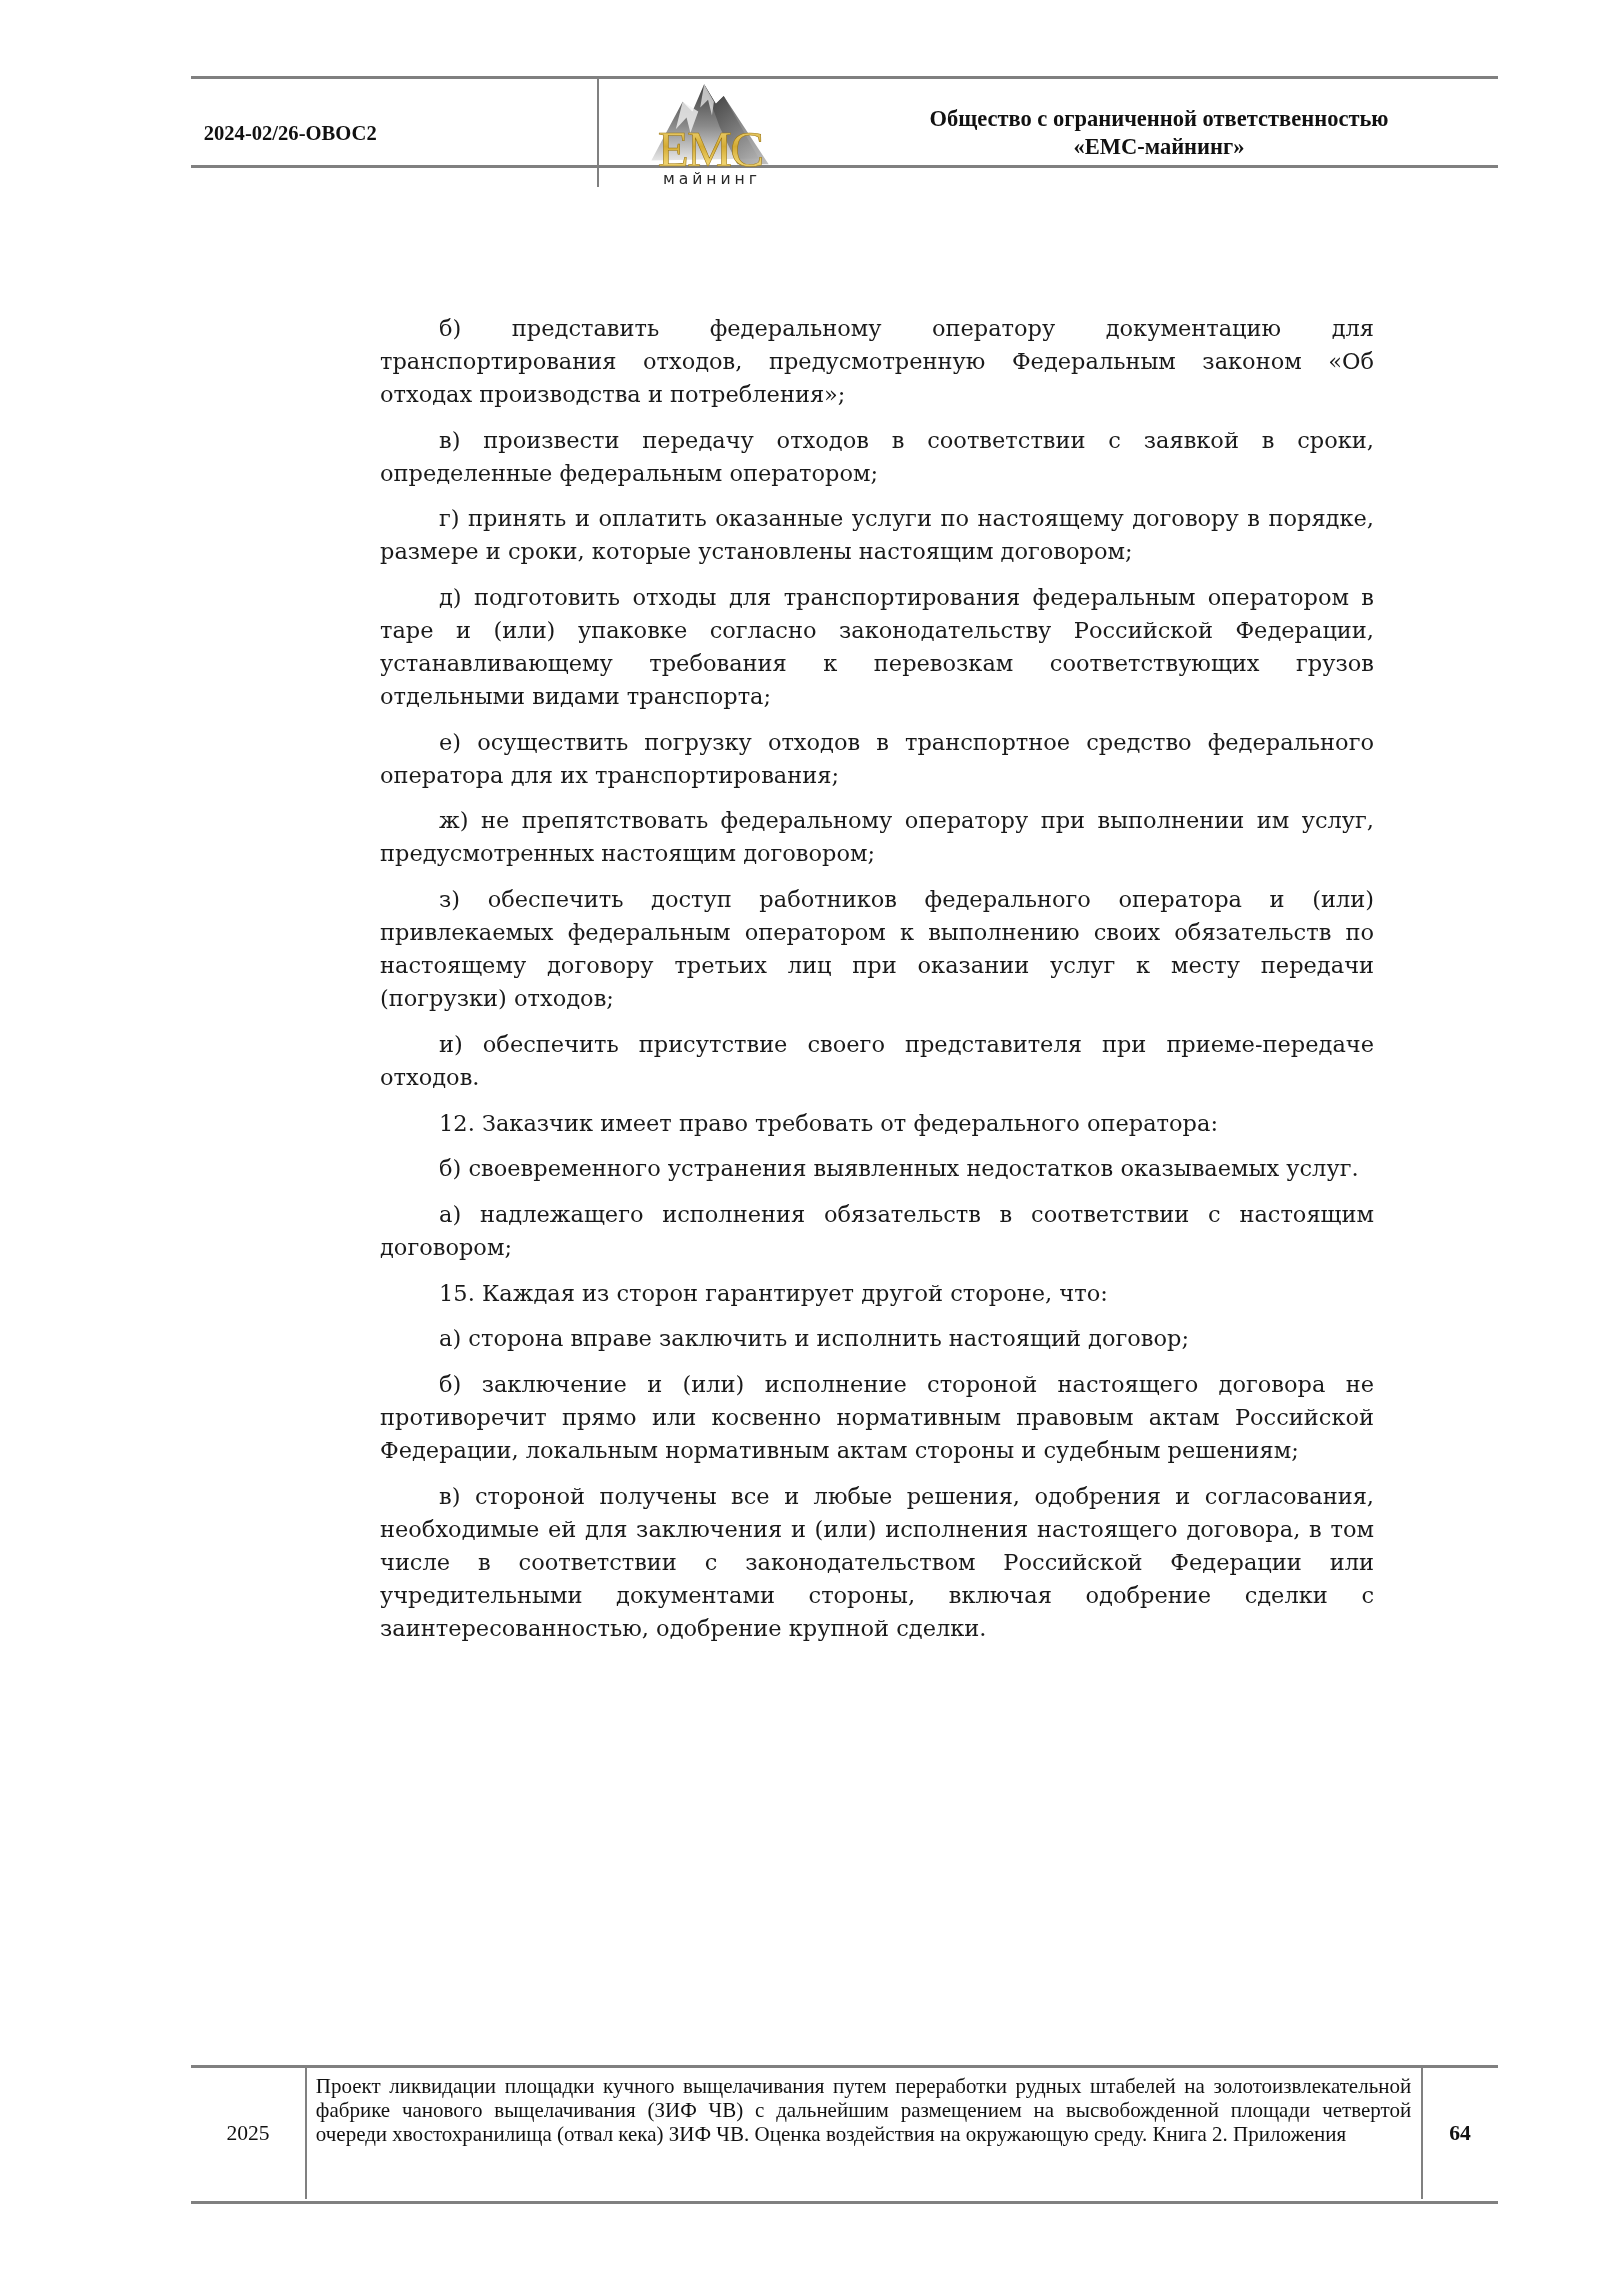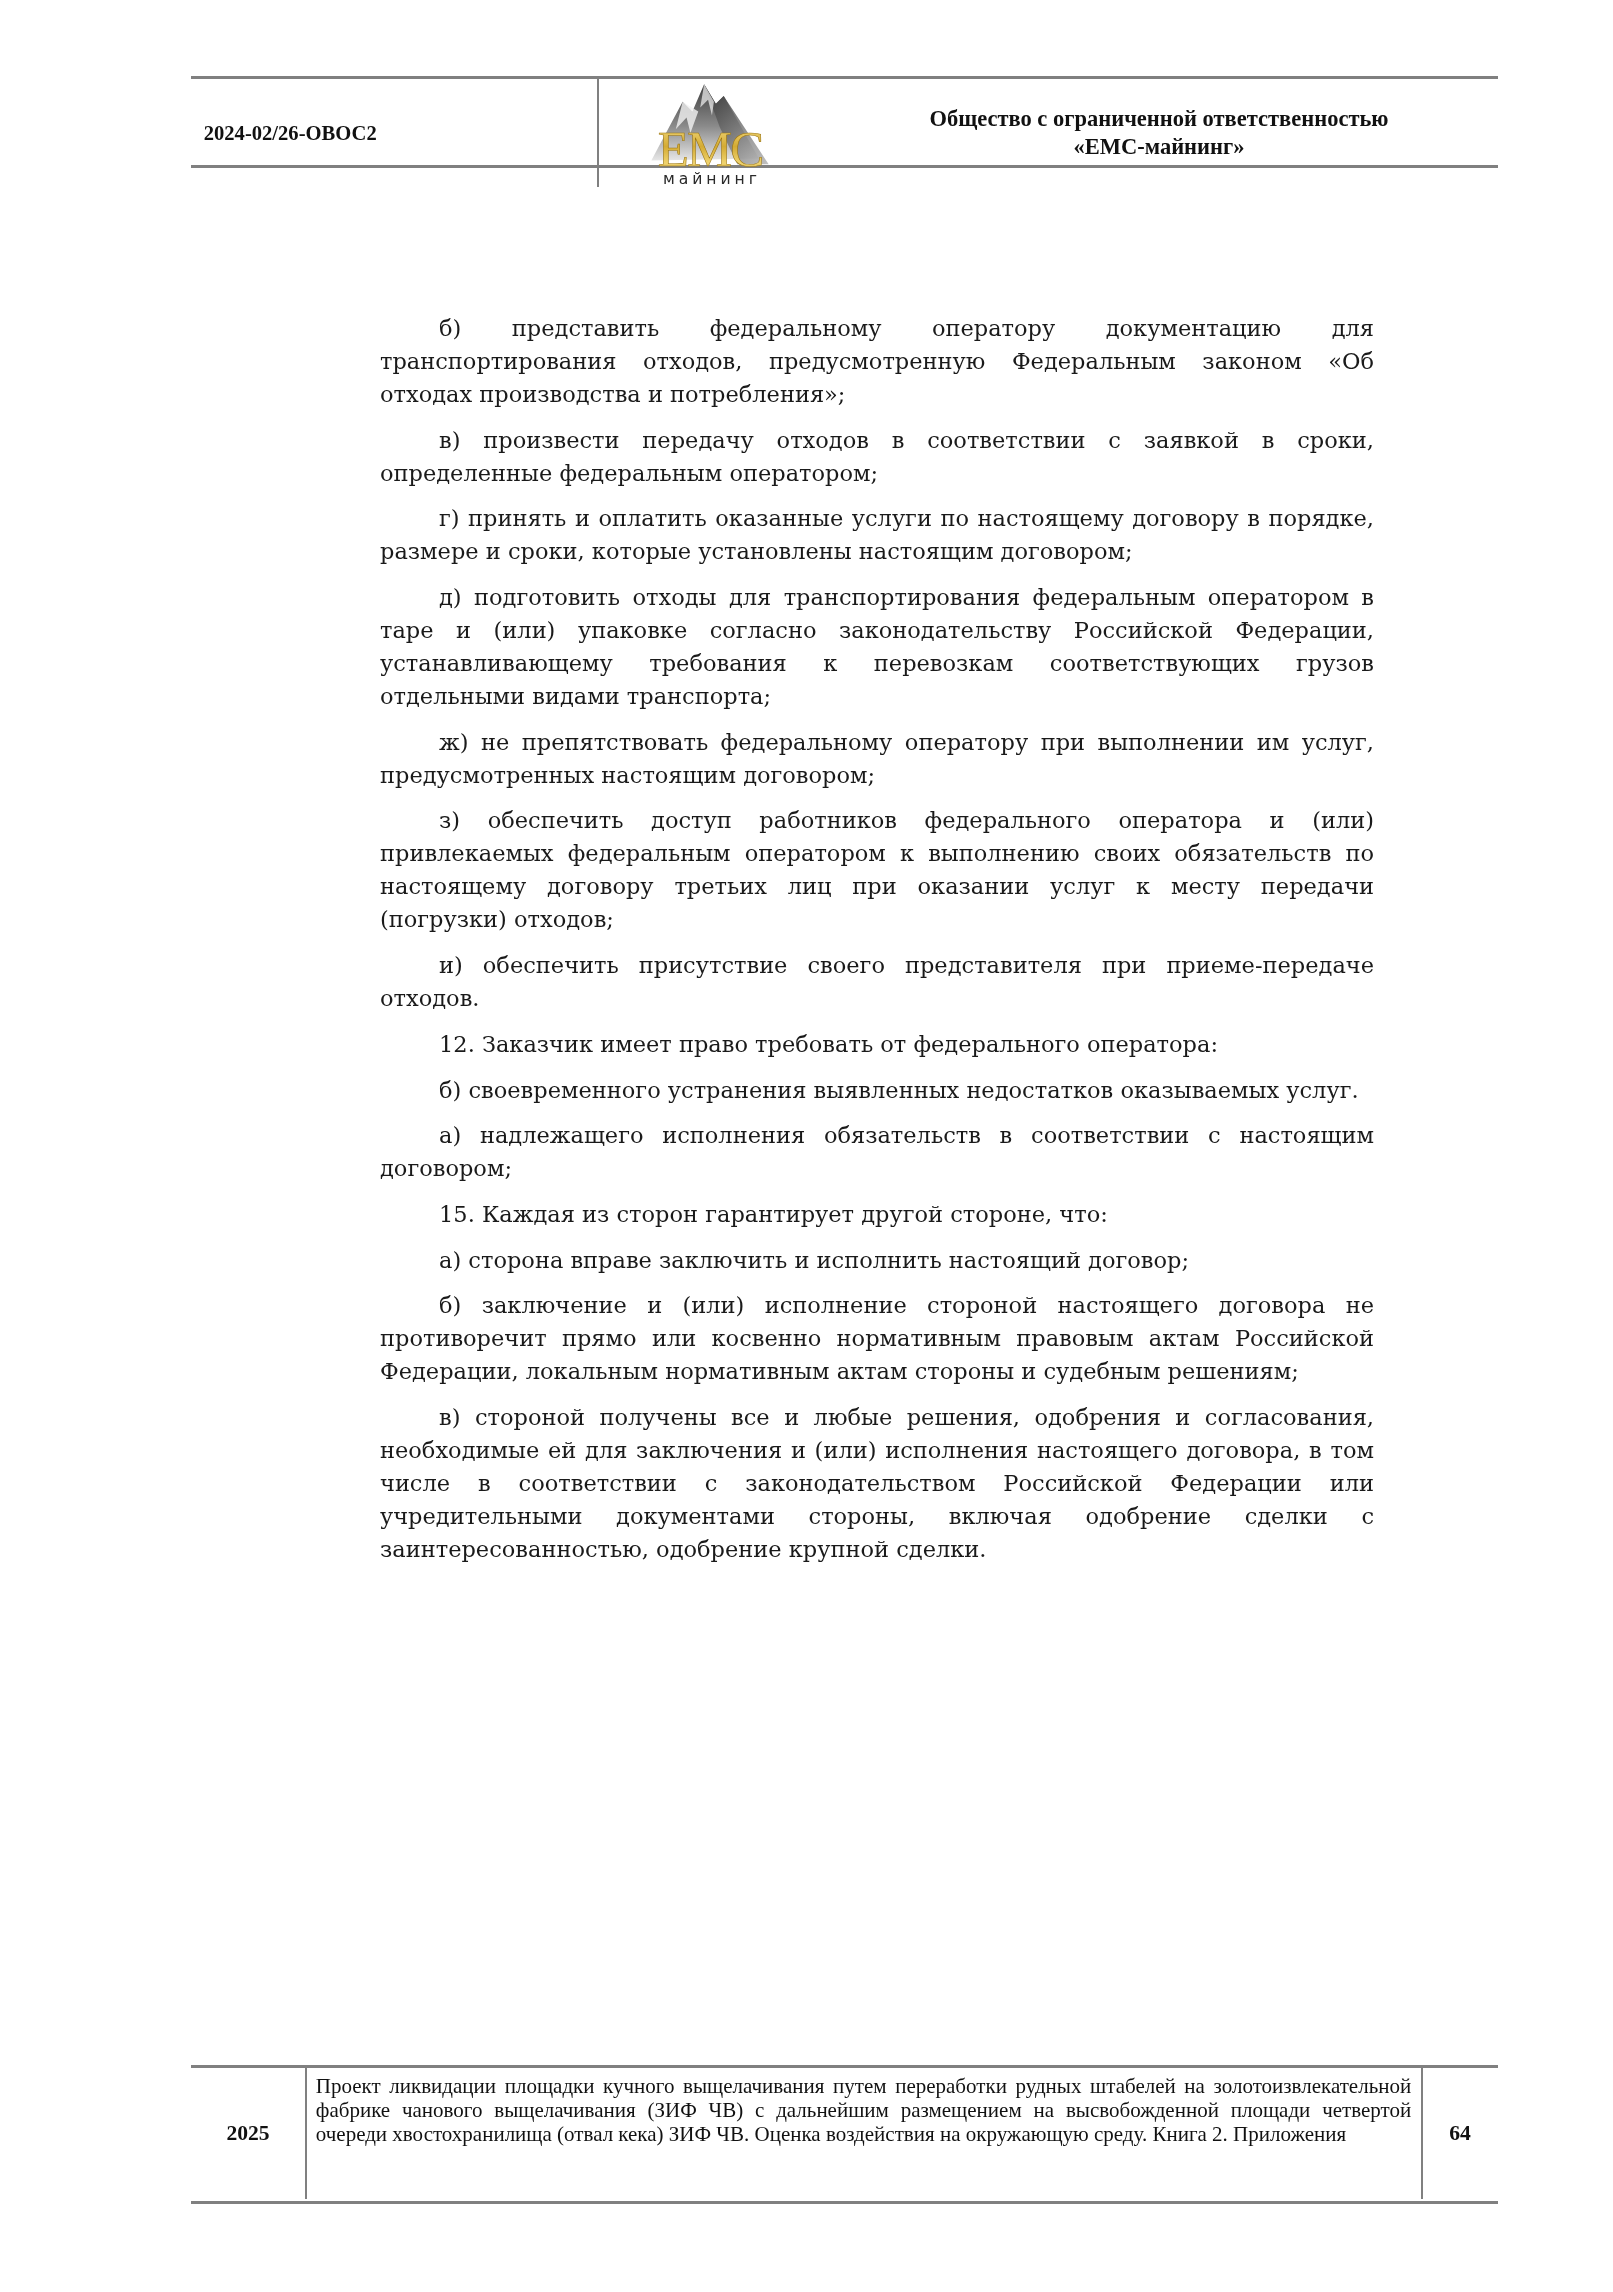--- a/index.html
+++ b/index.html
@@ -108,21 +108,21 @@
       position: absolute;
       left: 0; top: 0;
       width: 116px;
       height: 131px;
       border-right: 2.9px solid #808080;
       box-sizing: border-box;
       display: flex;
       align-items: center;
       justify-content: center;
       font-family: "Liberation Serif", serif;
-      font-weight: bold;
+      font-weight: normal;
       font-size: 21.6px;
       color: #111;
     }
     .footer .cell-title {
       position: absolute;
       left: 116px;
       top: 0;
       width: 1114px;
       height: 131px;
       padding: 5.9px 9.8px 0 8.8px;
@@ -195,20 +195,21 @@
       <div>Общество с ограниченной ответственностью</div>
       <div>«ЕМС-майнинг»</div>
     </div>
   </div>
 
   <div class="content">
     <p>б) представить федеральному оператору документацию для транспортирования отходов, предусмотренную Федеральным законом «Об отходах производства и потребления»;</p>
     <p>в) произвести передачу отходов в соответствии с заявкой в сроки, определенные федеральным оператором;</p>
     <p>г) принять и оплатить оказанные услуги по настоящему договору в порядке, размере и сроки, которые установлены настоящим договором;</p>
     <p>д) подготовить отходы для транспортирования федеральным оператором в таре и (или) упаковке согласно законодательству Российской Федерации, устанавливающему требования к перевозкам соответствующих грузов отдельными видами транспорта;</p>
+    <p>е) осуществить погрузку отходов в транспортное средство федерального оператора для их транспортирования;</p>
     <p>ж) не препятствовать федеральному оператору при выполнении им услуг, предусмотренных настоящим договором;</p>
     <p>з) обеспечить доступ работников федерального оператора и (или) привлекаемых федеральным оператором к выполнению своих обязательств по настоящему договору третьих лиц при оказании услуг к месту передачи (погрузки) отходов;</p>
     <p>и) обеспечить присутствие своего представителя при приеме-передаче отходов.</p>
     <p>12. Заказчик имеет право требовать от федерального оператора:</p>
     <p>б) своевременного устранения выявленных недостатков оказываемых услуг.</p>
     <p>а) надлежащего исполнения обязательств в соответствии с настоящим договором;</p>
     <p>15. Каждая из сторон гарантирует другой стороне, что:</p>
     <p>а) сторона вправе заключить и исполнить настоящий договор;</p>
     <p>б) заключение и (или) исполнение стороной настоящего договора не противоречит прямо или косвенно нормативным правовым актам Российской Федерации, локальным нормативным актам стороны и судебным решениям;</p>
     <p>в) стороной получены все и любые решения, одобрения и согласования, необходимые ей для заключения и (или) исполнения настоящего договора, в том числе в соответствии с законодательством Российской Федерации или учредительными документами стороны, включая одобрение сделки с заинтересованностью, одобрение крупной сделки.</p>

